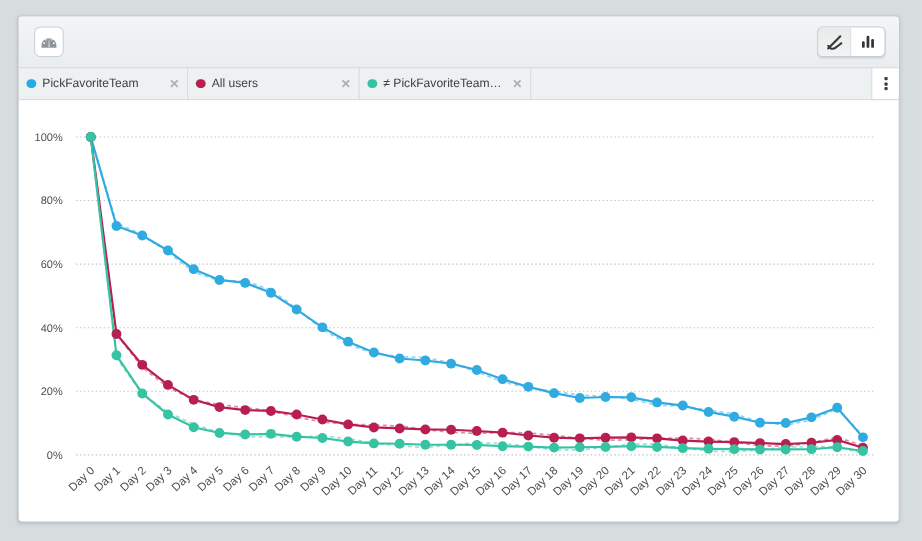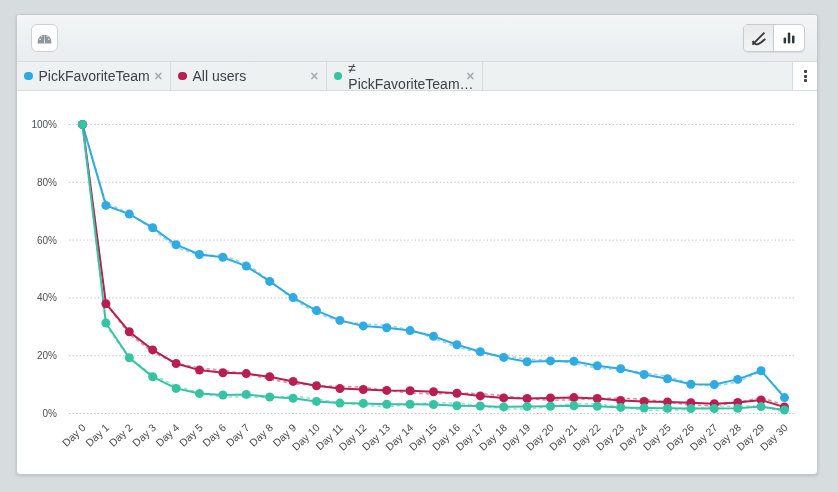--- a/index.html
+++ b/index.html
@@ -10,21 +10,21 @@
 .dashbtn { position:absolute; left:14px; top:9px; width:27px; height:28px; background:#fff;
   border:1px solid #ccd1d5; border-radius:6px; }
 .toggles { position:absolute; left:726px; top:9px; width:62px; height:28px; border:1px solid #c7ccd0;
   border-radius:5px; background:#fff; box-shadow:0 1px 1px rgba(0,0,0,.08); display:flex; }
 .tg { width:50%; height:100%; display:flex; align-items:center; justify-content:center; }
 .tg.sel { background:linear-gradient(#e9eaea,#f2f3f3); border-right:1px solid #c7ccd0; border-radius:4px 0 0 4px; }
 .chips { position:absolute; left:0; top:46px; right:0; height:30px; background:#eef1f2;
   border-top:1px solid #d6dbde; border-bottom:1px solid #d6dbde; display:flex; }
 .chip { height:100%; display:flex; align-items:center; border-right:1px solid #d6dbde; position:relative; }
 .chip .dot { width:8.5px; height:8.5px; border-radius:50%; margin-left:7px; }
-.chip .lbl { font-size:14px; color:#3c4146; margin-left:6px; }
+.chip .lbl { font-size:11px; color:#3c4146; margin-left:6px; }
 .chip .x { position:absolute; right:7px; color:#a8aeb3; font-size:11px; font-weight:bold; }
 .kebab { position:absolute; right:0; top:46px; width:25px; height:30px; background:#fff;
   border-left:1px solid #d6dbde; border-top:1px solid #d6dbde; border-bottom:1px solid #d6dbde; }
 .kd { position:absolute; left:11px; width:3px; height:3px; background:#3a3f44; border-radius:1px; }
 </style></head><body>
 <div class="card">
  <div class="header">
   <div class="dashbtn">
    <svg width="15" height="12" viewBox="0 0 15 12" style="position:absolute;left:5px;top:7px;">
      <path d="M0.7 11.4 L0.7 9.5 A6.8 6.8 0 0 1 14.3 9.5 L14.3 11.4 Z" fill="#8f979d"></path>

